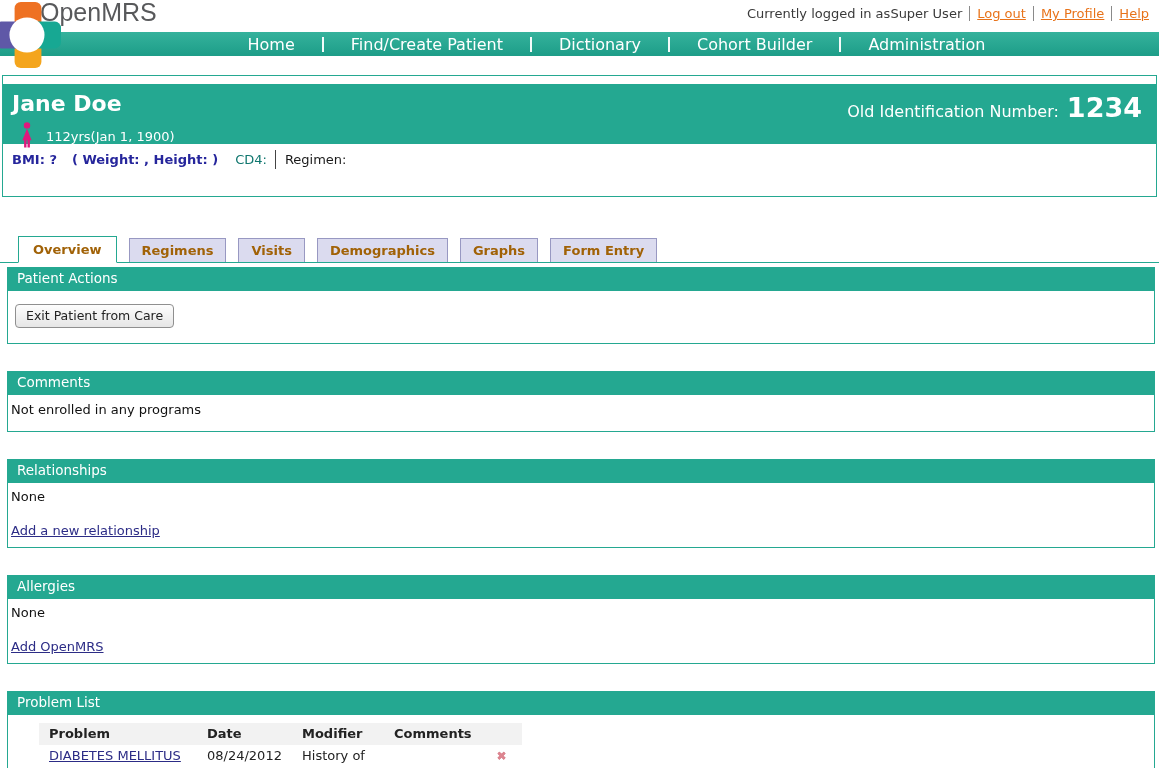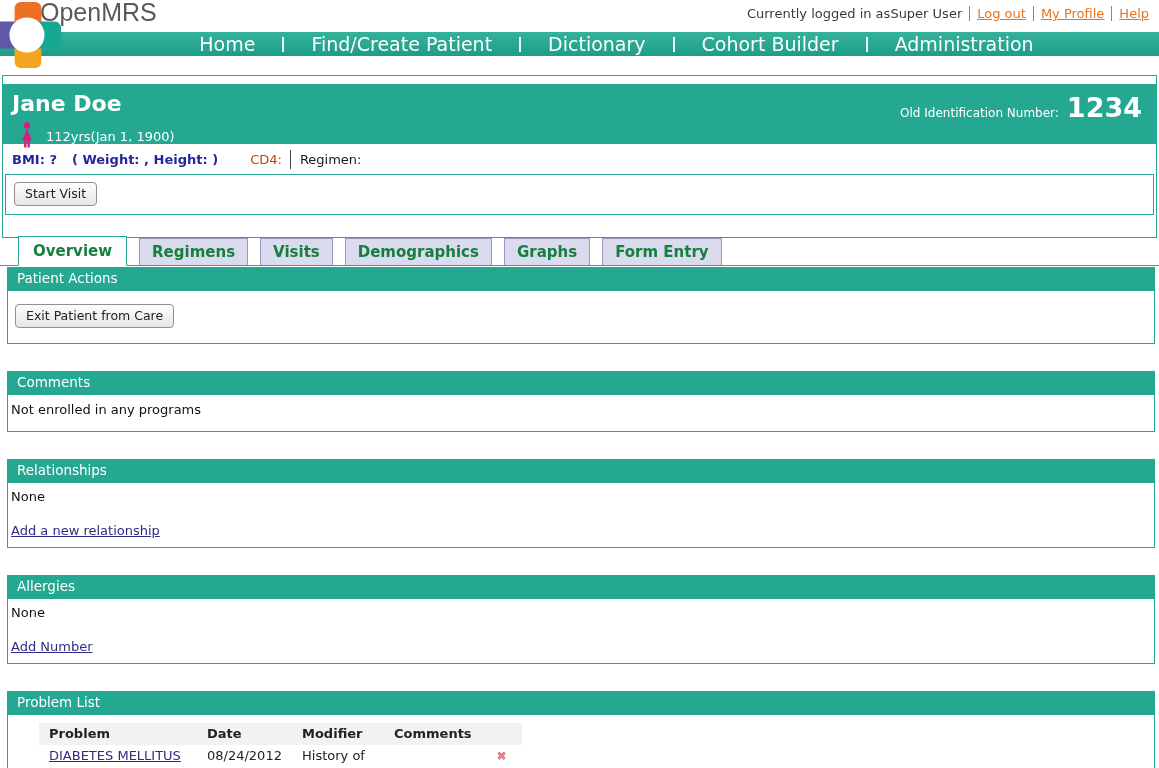--- a/index.html
+++ b/index.html
@@ -13,50 +13,50 @@
            font-family:"Liberation Sans",sans-serif; letter-spacing:0px; }
   .login-bar { position:absolute; right:10px; top:6px; font-size:13px; color:#3a3a3a;
                display:flex; align-items:center; gap:7px; white-space:nowrap; }
   .login-bar .sep { display:inline-block; width:1px; height:15px; background:#8a8a8a; }
   .login-bar a { color:#e8731a; text-decoration:underline; cursor:pointer; }
 
   
   .navbar { position:absolute; left:0; top:32px; width:1159px; height:24px;
             background:linear-gradient(#35b29c,#1d9d88); display:flex; align-items:center;
             justify-content:center; padding-left:74px; gap:0; z-index:5; }
-  .navbar .nav-item { color:#fff; font-size:19px; padding:0 27px; cursor:pointer; white-space:nowrap; }
+  .navbar .nav-item { color:#fff; font-size:16px; padding:0 27px; cursor:pointer; white-space:nowrap; }
   .navbar .nav-sep { width:2px; height:15px; background:#f4fbfa; }
 
   
   .patient-box { position:absolute; left:2px; top:75px; width:1155px; border:1px solid #24a891; }
   .patient-banner { background:#24a891; height:60px; position:relative; color:#fff;margin-top:8px; }
   .patient-name { position:absolute; left:9px; top:7px; font-size:22px; font-weight:bold; }
   .patient-demo { position:absolute; left:17px; top:38px; display:flex; align-items:center; gap:12px; }
   .patient-demo .age { font-size:13px; }
   .patient-id { position:absolute; right:14px; top:8px; display:flex; align-items:baseline; }
-  .patient-id .id-label { font-size:12px; }
+  .patient-id .id-label { font-size:16px; }
   .patient-id .id-value { font-size:27px; font-weight:bold; margin-left:8px; }
 
   .vitals-row { height:30px; display:flex; align-items:center; padding-left:9px; background:#fff; }
   .vitals-row .navy-bold { color:#26269c; font-weight:bold; }
   .vitals-row .wh { margin-left:15px; }
-  .vitals-row .cd4 { margin-left:32px; color:#c2410c; }
+  .vitals-row .cd4 { margin-left:17px; color:#0f766e; }
   .vitals-row .vdiv { width:1px; height:19px; background:#444; margin-left:8px; }
   .vitals-row .regimen { margin-left:9px; color:#1a1a1a; }
 
   .visit-box { margin:0 2px; border:1px solid #24a891; padding:7px 8px 8px 8px; background:#fff; }
   .btn { font-family:"DejaVu Sans","Liberation Sans",sans-serif; font-size:12.5px; color:#222;
          background:linear-gradient(#fdfdfd,#e6e6e6); border:1px solid #8f8f8f; border-radius:4px;
          padding:3px 10px 4px 10px; cursor:pointer; }
   .patient-box .spacer { height:22px; background:#fff; }
 
   
   .tabs { position:absolute; left:0; top:236px; width:1159px; display:flex; align-items:flex-end;
           gap:12px; padding-left:18px; border-bottom:1px solid #24a891; }
-  .tab { font-size:15px; font-weight:bold; color:#15803d; background:#dbdbef;
+  .tab { font-size:13px; font-weight:bold; color:#a16207; background:#dbdbef;
          border:1px solid #9898c2; border-bottom:none; padding:4px 12px 4px 12px; cursor:pointer;
          white-space:nowrap; }
   .tab.active { background:#fff; border:1px solid #24a891; border-bottom:1px solid #fff;
                 margin-bottom:-1px; padding:5px 14px 5px 14px; }
 
   
   .main { position:absolute; left:0; top:260px; width:1159px; }
   .section { margin:0 4px 0 7px; }
   .sec-gap { height:27px; }
   .sec-gap-first { height:7px; }
@@ -140,23 +140,20 @@
   </div>
 
   <div class="vitals-row">
     <span class="navy-bold">BMI: ?</span>
     <span class="navy-bold wh">( Weight: , Height: )</span>
     <span class="cd4">CD4:</span>
     <span class="vdiv"></span>
     <span class="regimen">Regimen:</span>
   </div>
 
-  <div class="visit-box">
-    <button class="btn">Start Visit</button>
-  </div>
   <div class="spacer"></div>
 </div>
 
 <div class="tabs">
   <span class="tab active">Overview</span>
   <span class="tab">Regimens</span>
   <span class="tab">Visits</span>
   <span class="tab">Demographics</span>
   <span class="tab">Graphs</span>
   <span class="tab">Form Entry</span>
@@ -190,21 +187,21 @@
       <a class="navy-link add-line">Add a new relationship</a>
     </div>
   </div>
 
   <div class="sec-gap"></div>
 
   <div class="section">
     <div class="section-header">Allergies</div>
     <div class="section-body alg-body">
       <span class="empty-text">None</span>
-      <a class="navy-link add-line">Add Number</a>
+      <a class="navy-link add-line">Add OpenMRS</a>
     </div>
   </div>
 
   <div class="sec-gap"></div>
 
   <div class="section">
     <div class="section-header">Problem List</div>
     <div class="section-body pl-body">
       <table class="problem-table">
         <thead>

